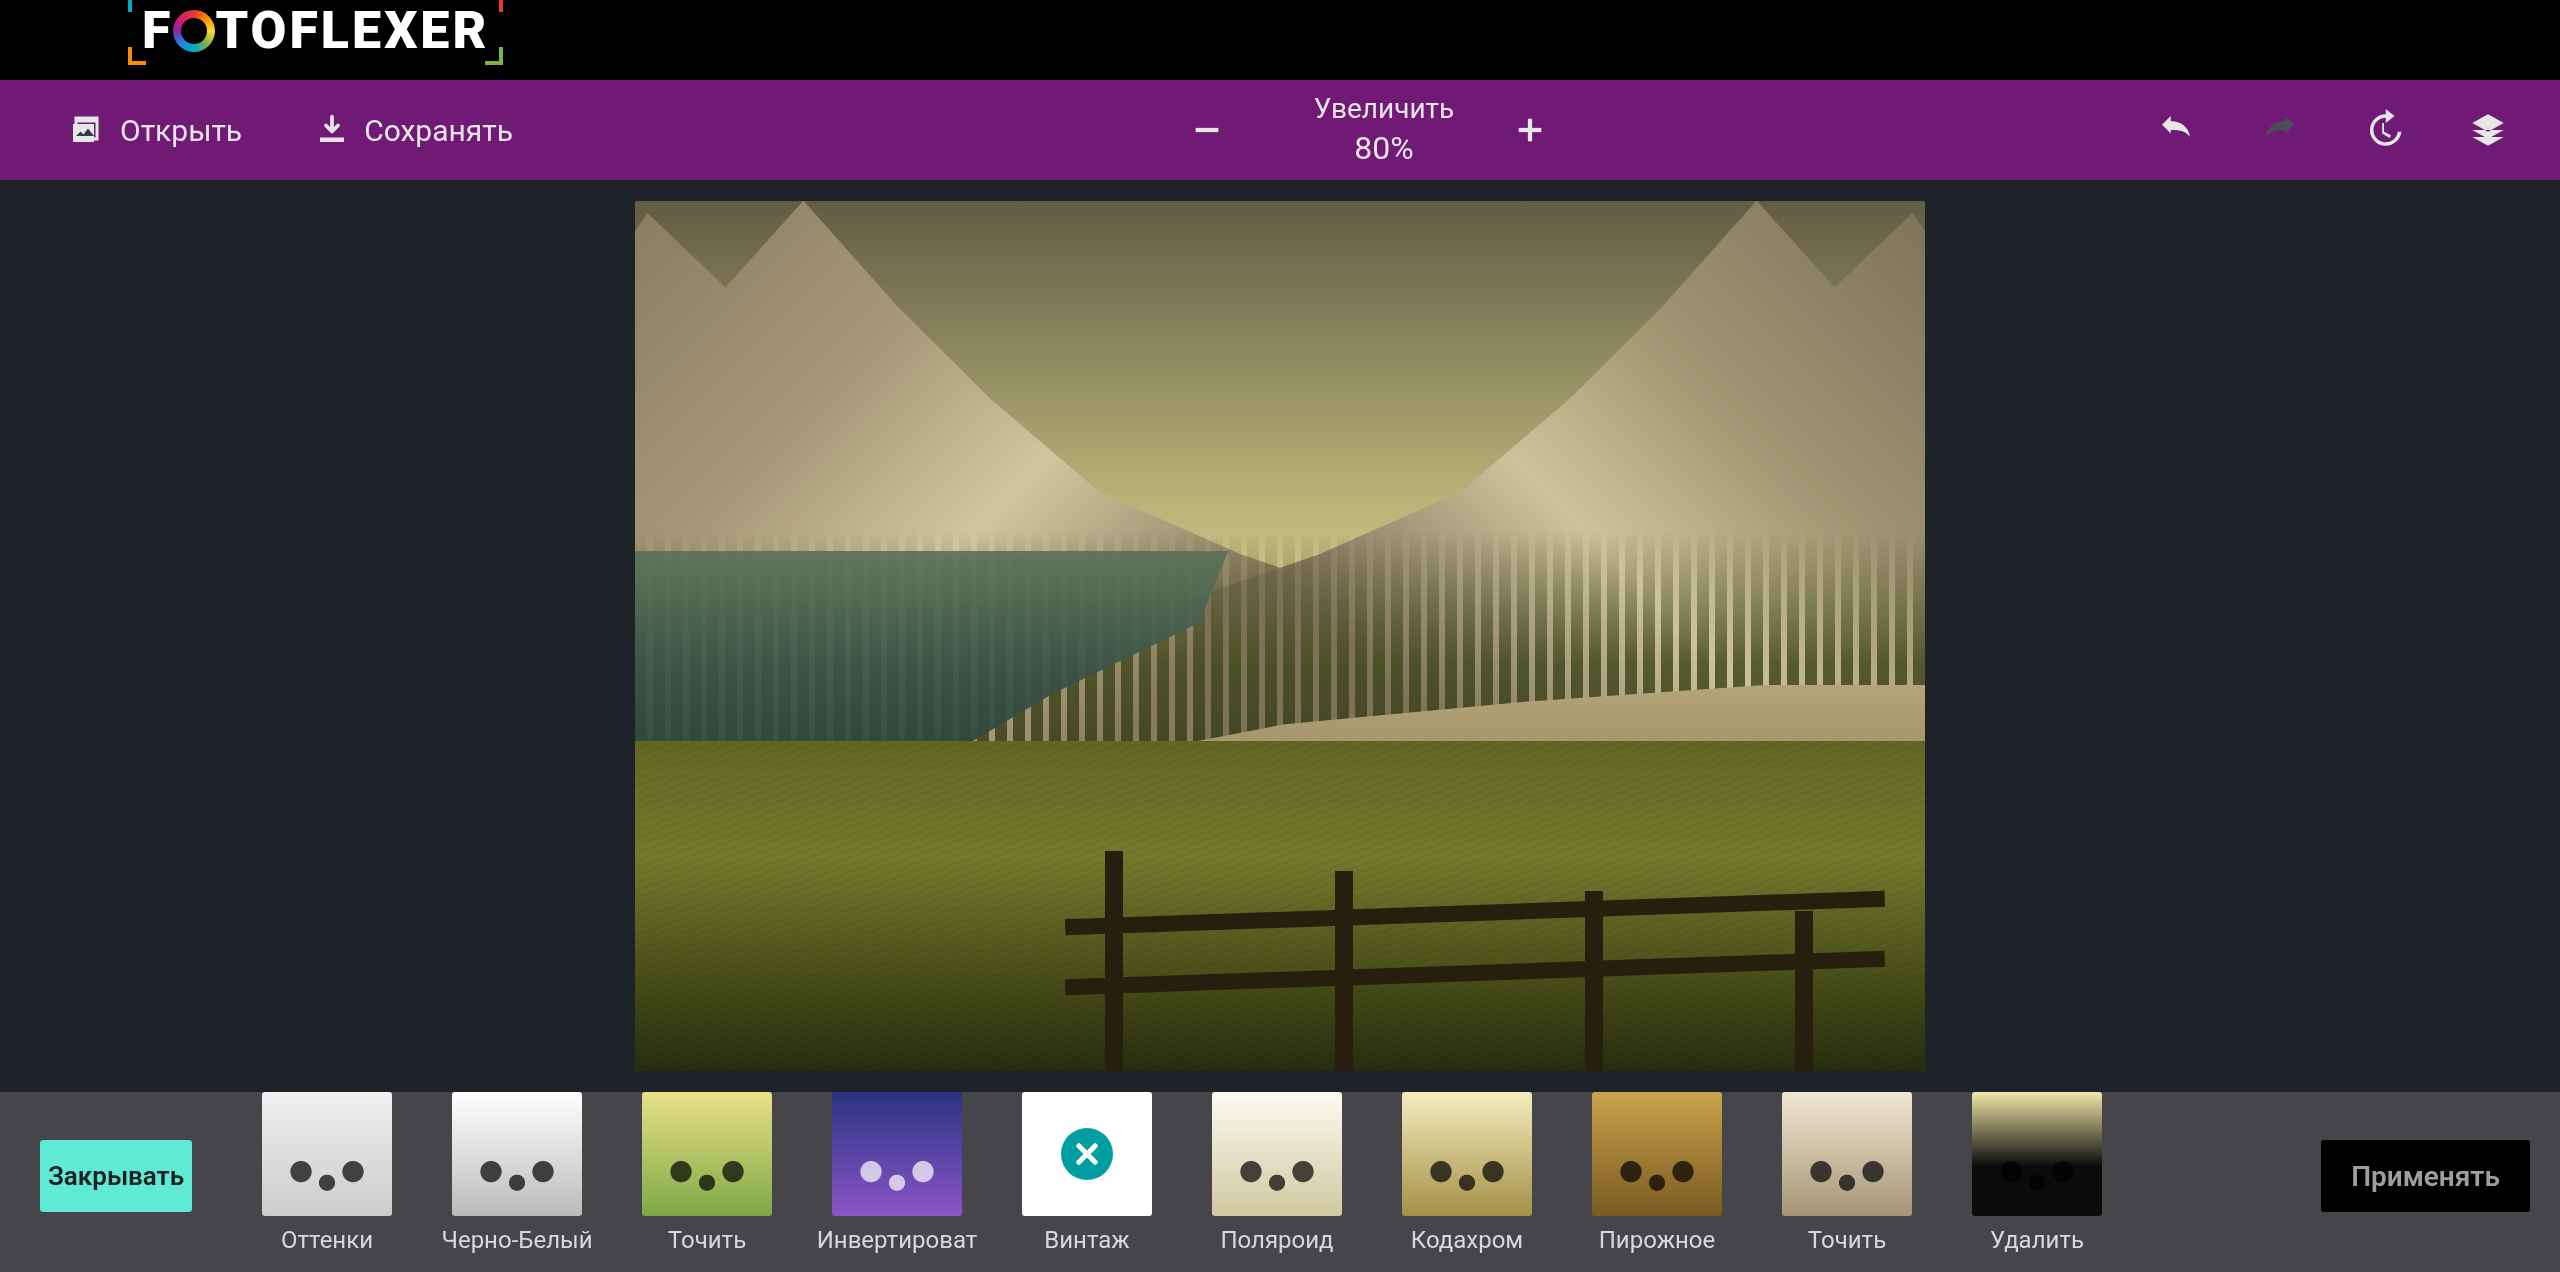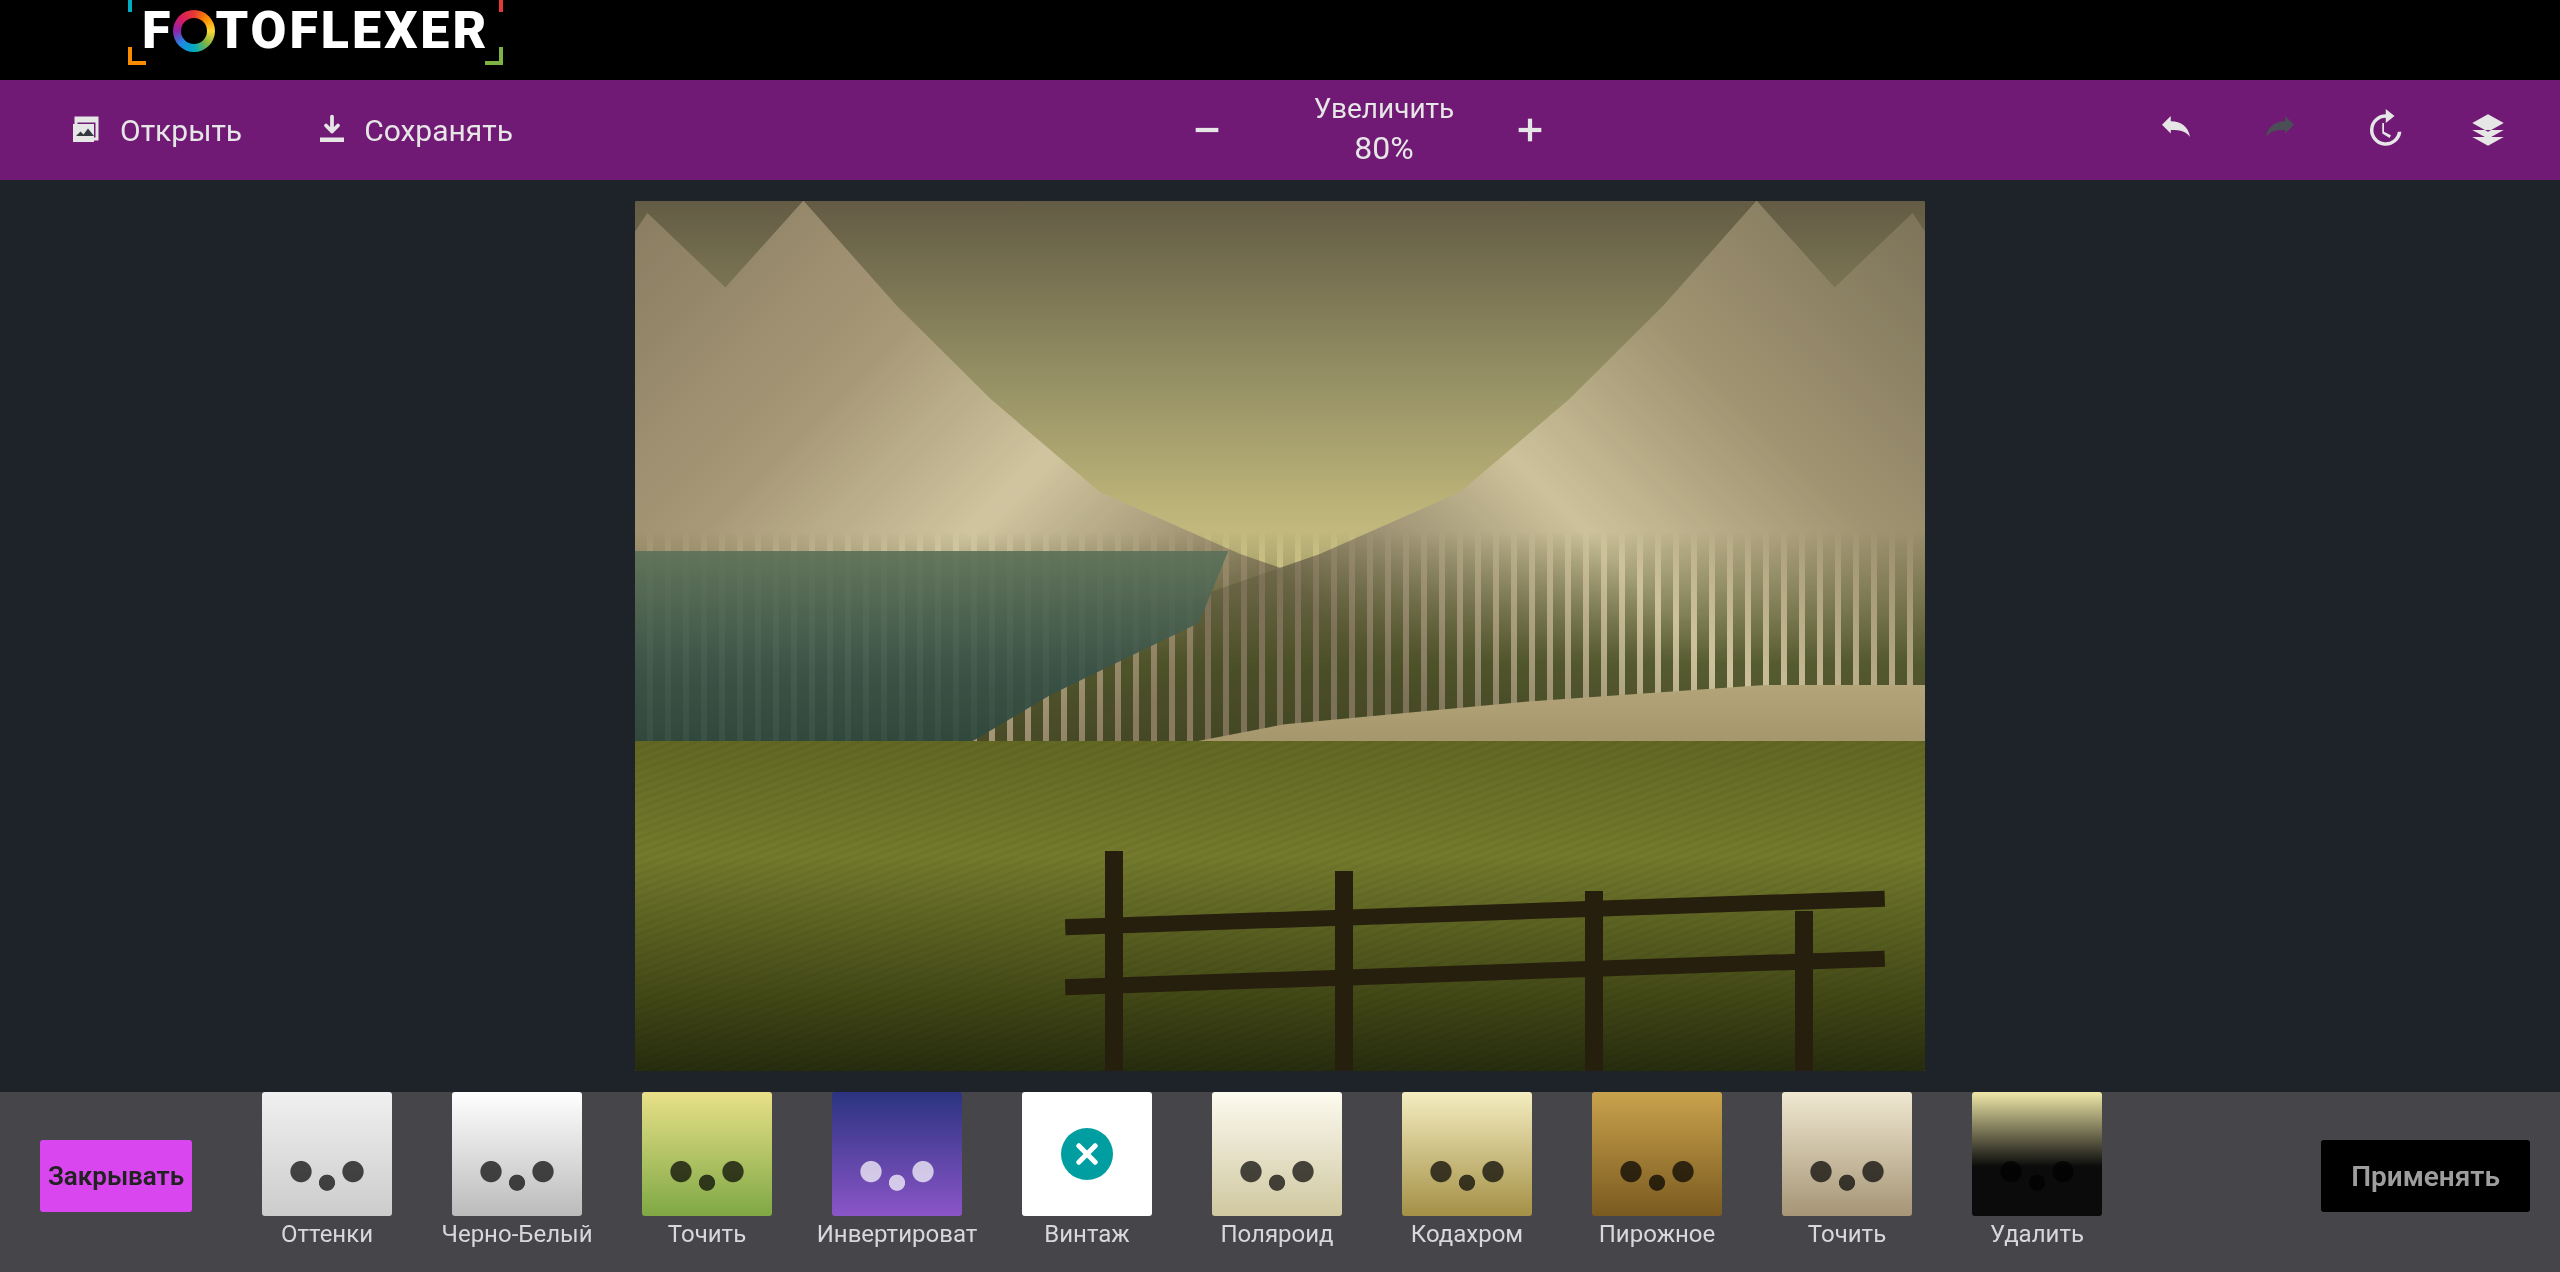--- a/index.html
+++ b/index.html
@@ -70,27 +70,27 @@
   .fence-v1,.fence-v2,.fence-v3,.fence-v4 { position:absolute; bottom:0; width:18px; background:#2a220f; }
   .fence-v1{ left:470px; height:220px; } .fence-v2{ left:700px; height:200px; }
   .fence-v3{ left:950px; height:180px; } .fence-v4{ left:1160px;height:160px; }
   .fence-h1,.fence-h2 { position:absolute; left:430px; right:40px; height:16px; background:#2a220f; transform:rotate(-2deg); }
   .fence-h1{ bottom:150px; } .fence-h2{ bottom:90px; }
   .vintage-tint{ position:absolute; inset:0; background:rgba(120,95,20,.18); mix-blend-mode:multiply; }
 
   
   .filter-bar { height:180px; background:#46454a; display:flex; align-items:flex-start;
                 padding:0 40px; gap:48px; position:relative; }
-  .close-btn  { width:152px; height:72px; margin-top:48px; background:#d946ef; border-radius:3px;
+  .close-btn  { width:152px; height:72px; margin-top:48px; background:#5eead4; border-radius:3px;
                 display:flex; align-items:center; justify-content:center; font-weight:600;
                 font-size:26px; color:#222; cursor:pointer; flex-shrink:0;
                 white-space:nowrap; overflow:hidden; }
   .chips      { display:flex; gap:16px; flex:1; overflow:hidden; }
   .chip       { width:174px; flex-shrink:0; display:flex; flex-direction:column; align-items:center;
-                gap:4px; cursor:pointer; }
+                gap:10px; cursor:pointer; }
   .chip .thumb{ width:130px; height:124px; border-radius:3px; position:relative; overflow:hidden;
                 display:flex; align-items:center; justify-content:center; }
   .chip.selected .thumb{ background:#fff; }
   .thumb-art  { width:100%; height:100%; position:relative; }
   .thumb-art .crowd{ position:absolute; bottom:0; left:0; right:0; height:60%;
                      background:radial-gradient(circle at 30% 40%,rgba(0,0,0,.7) 0 10%,transparent 11%),
                                 radial-gradient(circle at 50% 55%,rgba(0,0,0,.7) 0 10%,transparent 11%),
                                 radial-gradient(circle at 70% 40%,rgba(0,0,0,.7) 0 10%,transparent 11%); }
   .thumb-art::before{ content:""; position:absolute; inset:0; }
   .f-gray   .thumb-art{ background:linear-gradient(#f0f0f0,#ccc); } .f-gray   .crowd{ filter:brightness(.4); }

